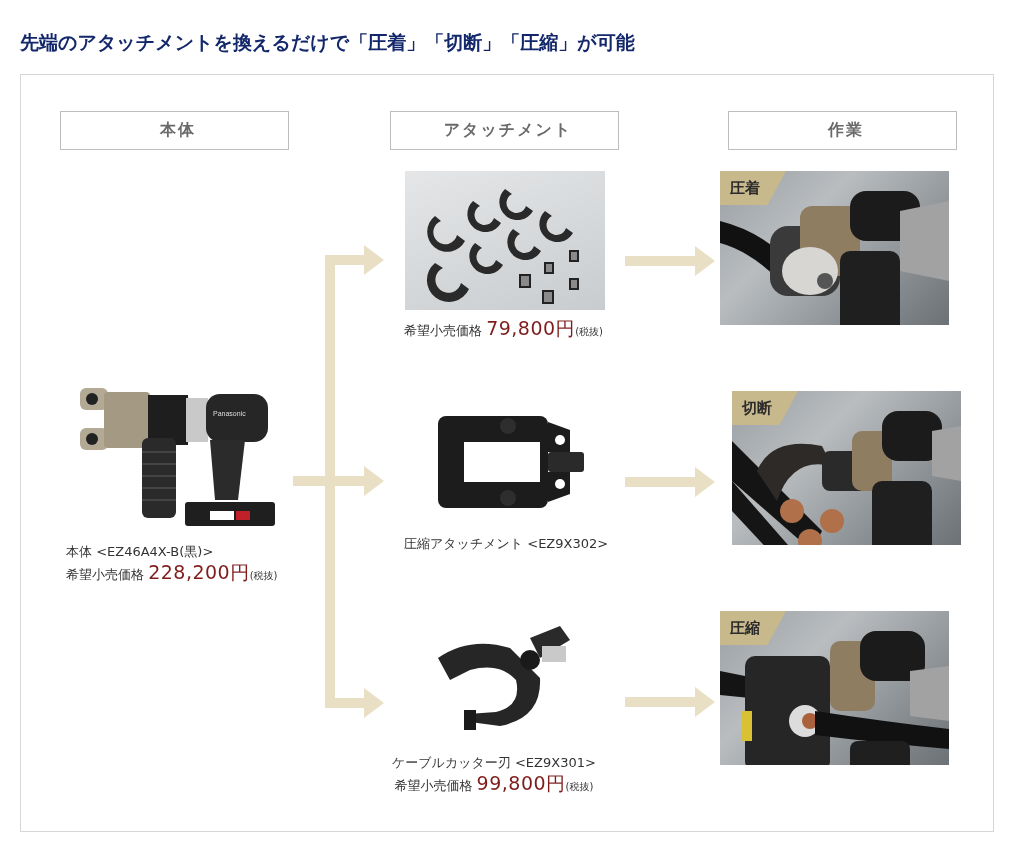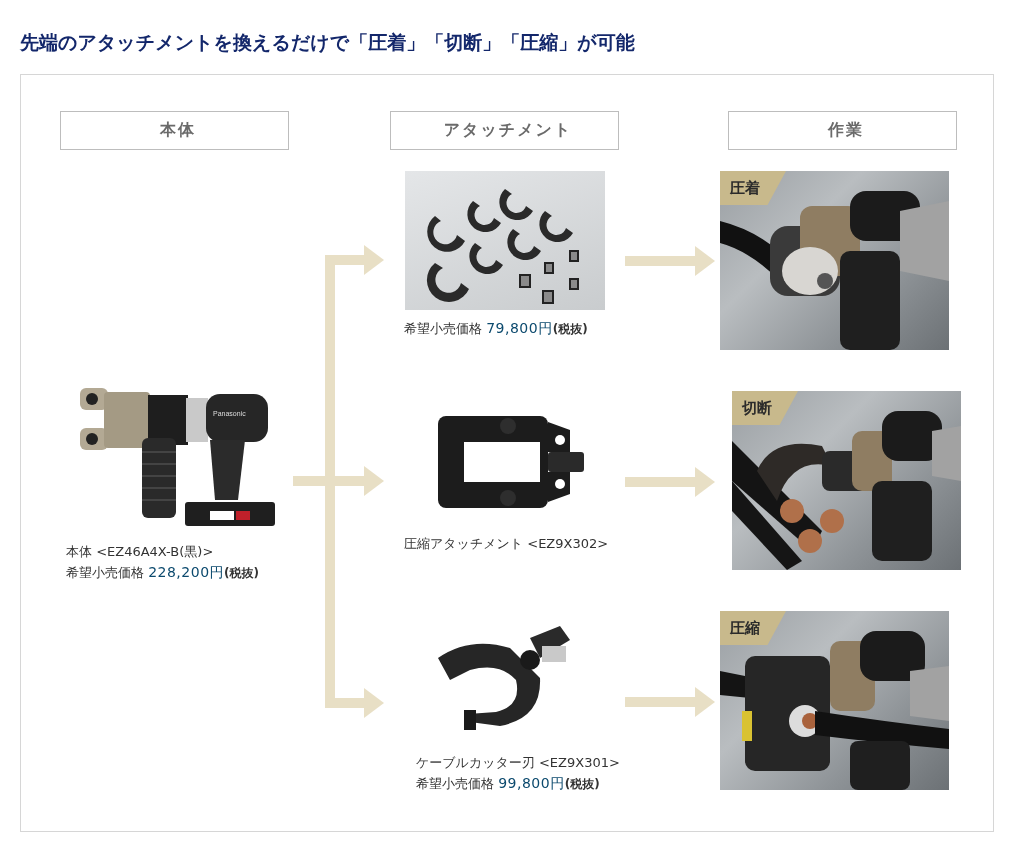--- a/index.html
+++ b/index.html
@@ -22,24 +22,24 @@
       border: 1px solid #bdbdbd; box-sizing: border-box;
       display: flex; align-items: center; justify-content: center;
       font-size: 16px; font-weight: bold; color: #6a6a6a; letter-spacing: 2px;
       background: #fff;
       padding-left: 7px;
     }
     .caption {
       position: absolute; font-size: 13px; line-height: 21px; color: #333;
       white-space: nowrap;
     }
-    .caption .price { font-size: 14px; font-weight: normal; color: #0c4a6e; letter-spacing: 0.5px; }
-    .caption .tax { font-size: 12px; font-weight: bold; }
+    .caption .price { font-size: 19px; font-weight: normal; color: #7f1d1d; letter-spacing: 0.5px; }
+    .caption .tax { font-size: 10px; }
     .img-box { position: absolute; overflow: hidden; }
-    .photo { position: absolute; width: 229px; height: 179px; overflow: hidden;
+    .photo { position: absolute; width: 229px; height: 154px; overflow: hidden;
       background: linear-gradient(135deg, #9a9fa3 0%, #b9bdc0 35%, #8e9397 70%, #6c7175 100%); }
     .photo-label {
       position: absolute; left: 0; top: 0; width: 66px; height: 34px;
       background: #c8b98c;
       clip-path: polygon(0 0, 100% 0, 72% 100%, 0 100%);
     }
     .photo-label-text {
       position: absolute; left: 10px; top: 8px; font-size: 15px; font-weight: bold; color: #2b2b2b;
     }
     .arrow-part { position: absolute; background: #e8dfc5; }
@@ -151,21 +151,21 @@
 
 <div class="img-box" style="left:430px;top:618px;width:160px;height:120px;">
   <svg width="160" height="120" viewBox="0 0 160 120">
     <path d="M8 40 Q40 18 80 30 L110 60 Q112 100 70 108 L40 104 L38 96 L66 94 Q92 88 86 62 Q70 44 40 52 L20 62 Z" fill="#262626"></path>
     <path d="M100 20 L130 8 L140 22 L110 40 Z" fill="#2a2a2a"></path>
     <circle cx="100" cy="42" r="10" fill="#1a1a1a"></circle>
     <rect x="112" y="28" width="24" height="16" fill="#c9c9c9"></rect>
     <rect x="34" y="92" width="12" height="20" fill="#1a1a1a"></rect>
   </svg>
 </div>
-<div class="caption" style="left:416px;top:752px;">
+<div class="caption" style="left:392px;top:752px;text-align:center;">
   <div>ケーブルカッター刃 &lt;EZ9X301&gt;</div>
   <div>
     <span>希望小売価格</span>
     <span class="price">99,800円</span><span class="tax">(税抜)</span>
   </div>
 </div>
 
 <div class="arrow-part" style="left:625px;top:256px;width:72px;height:10px;"></div>
 <div class="arrow-head" style="left:695px;top:246px;"></div>
 <div class="arrow-part" style="left:625px;top:477px;width:72px;height:10px;"></div>

